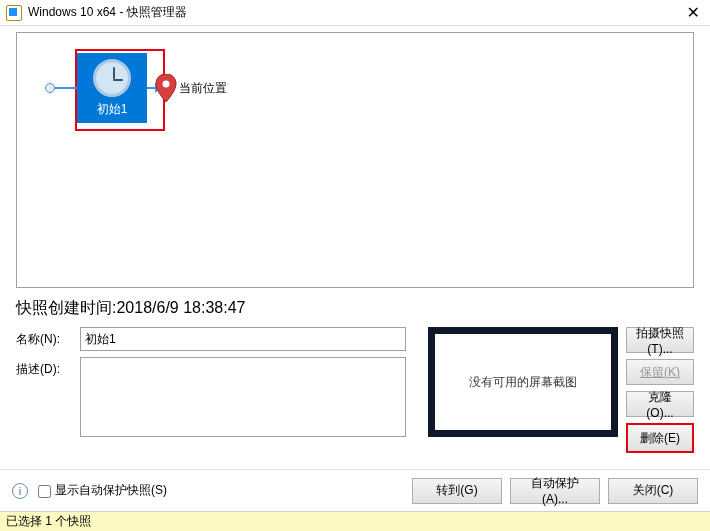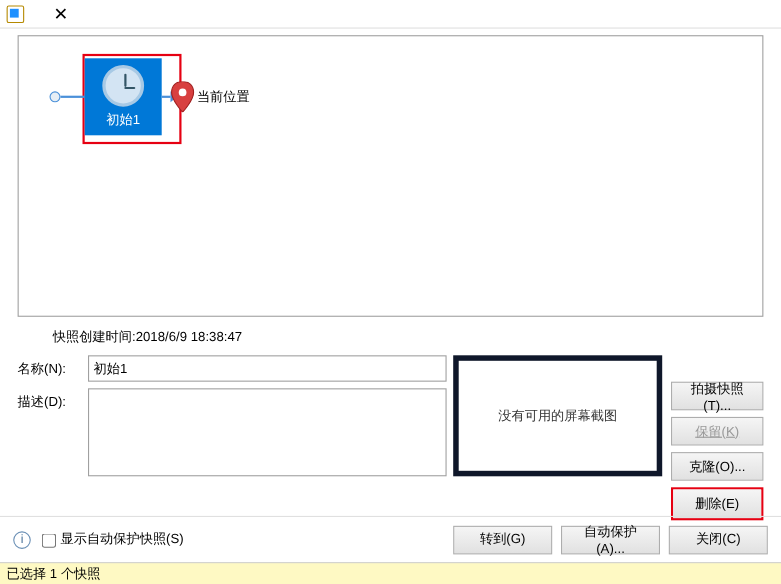--- a/index.html
+++ b/index.html
@@ -88,44 +88,44 @@
   .map-pin {
     width: 22px; height: 28px; position: relative;
   }
   .map-pin svg { display: block; }
   .current-label { margin-left: 2px; font-size: 12px; }
 
   
   .lower {
     position: absolute; left: 16px; right: 16px; top: 296px;
   }
-  .created-line { font-size: 12px; padding: 2px 0; margin-left: 32px; }
+  .created-line { font-size: 16px; padding: 2px 0; }
 
   .form-grid {
     margin-top: 6px;
     display: flex;
   }
   .form-left { width: 390px; }
-  .form-mid  { width: 190px; border: 5px solid #0f172a;
+  .form-mid  { width: 190px; border: 7px solid #0f172a;
                display: flex; align-items: center; justify-content: center;
-               margin-left: 6px; height: 110px; color: #333; }
+               margin-left: 22px; height: 110px; color: #333; }
   .form-right { flex: 1; margin-left: 8px; }
 
   .form-row { display: flex; align-items: flex-start; margin-bottom: 6px; }
   .form-row .lbl { width: 64px; padding-top: 4px; }
   .form-row input[type=text] {
     flex: 1; height: 24px; border: 1px solid #a0a0a0;
     padding: 0 4px; font-family: inherit; font-size: 12px;
   }
   .form-row textarea {
     flex: 1; height: 80px; border: 1px solid #a0a0a0;
     resize: none; font-family: inherit; font-size: 12px; padding: 2px 4px;
   }
 
-  .side-btns { display: flex; flex-direction: column; gap: 6px; margin-top: 24px; }
+  .side-btns { display: flex; flex-direction: column; gap: 6px; }
   .btn {
     height: 26px; border: 1px solid #adadad;
     background: linear-gradient(#f5f5f5, #e1e1e1);
     font-family: inherit; font-size: 12px; cursor: pointer;
     padding: 0 8px; display: flex; align-items: center; justify-content: center;
   }
   .btn.disabled { color: #999; cursor: default; text-decoration: underline; }
   .delete-box { border: 2px solid #e60012; }
 
   
@@ -155,20 +155,21 @@
     background: #fef9c3; font-size: 12px;
   }
 </style>
 </head>
 <body>
 
 <div class="window">
 
   <div class="title-bar">
     <div class="title-icon"></div>
+    <div class="title-text">Windows 10 x64 - 快照管理器</div>
     <div class="close-x">✕</div>
   </div>
 
   <div class="tree-area">
     <div class="sel-rect"></div>
     <div class="graph">
       <div class="start-dot"></div>
       <div class="arrow-seg"></div>
       <div class="snap-box">
         <div class="clock"></div>

